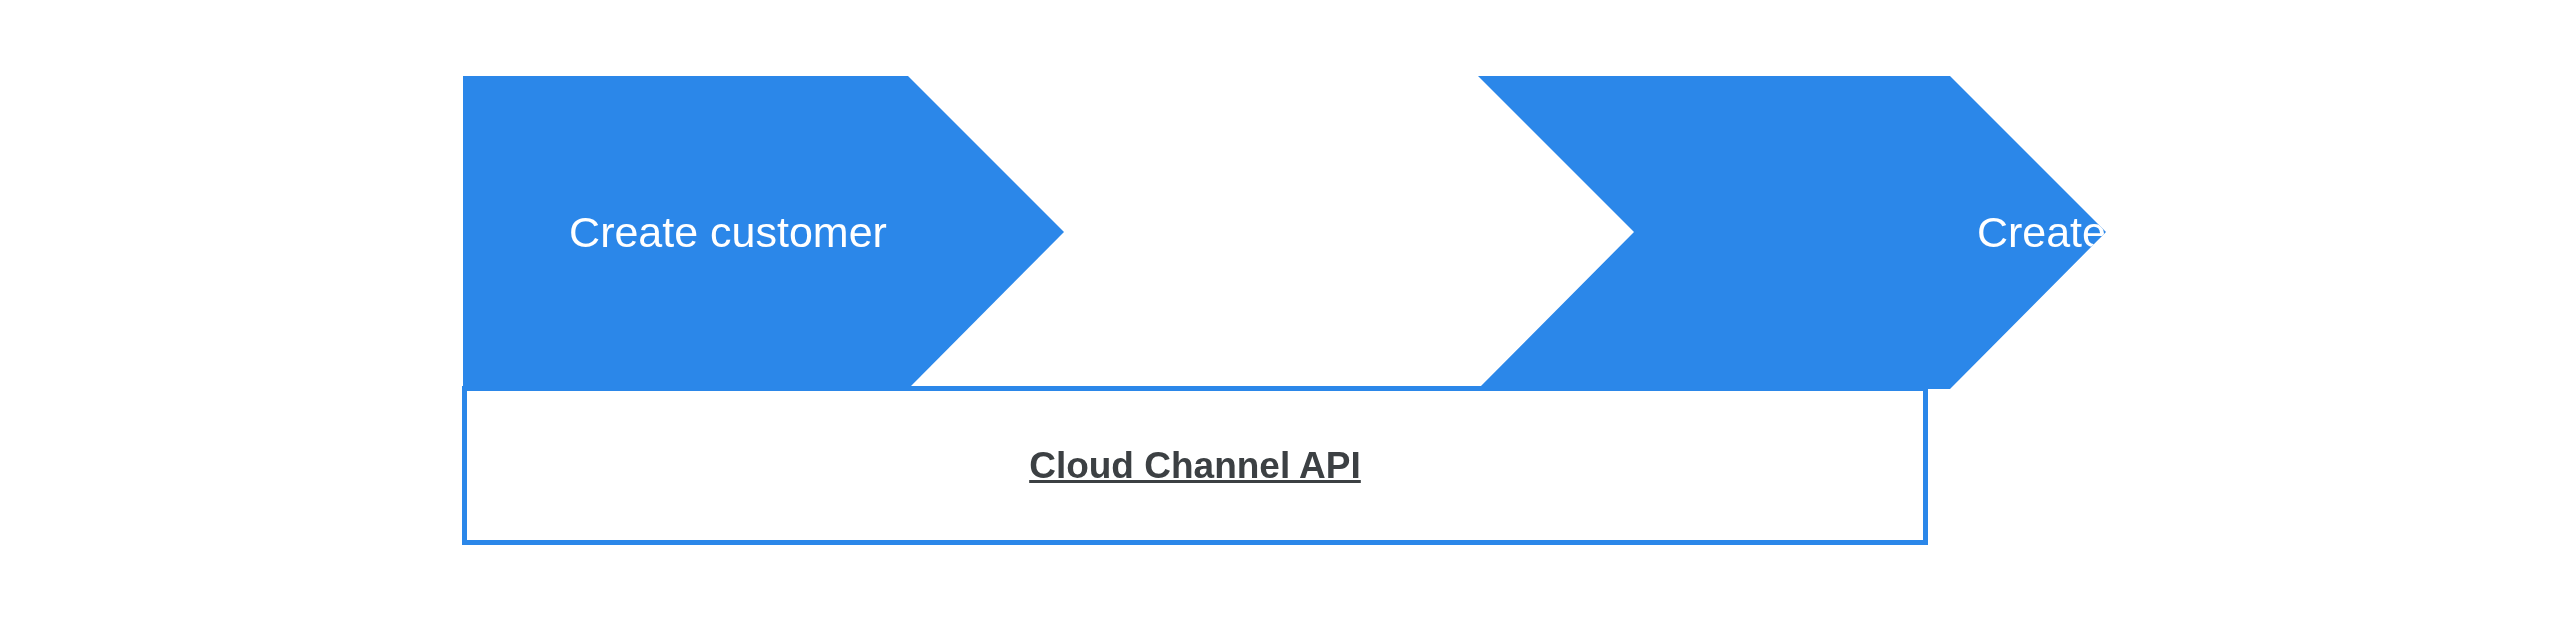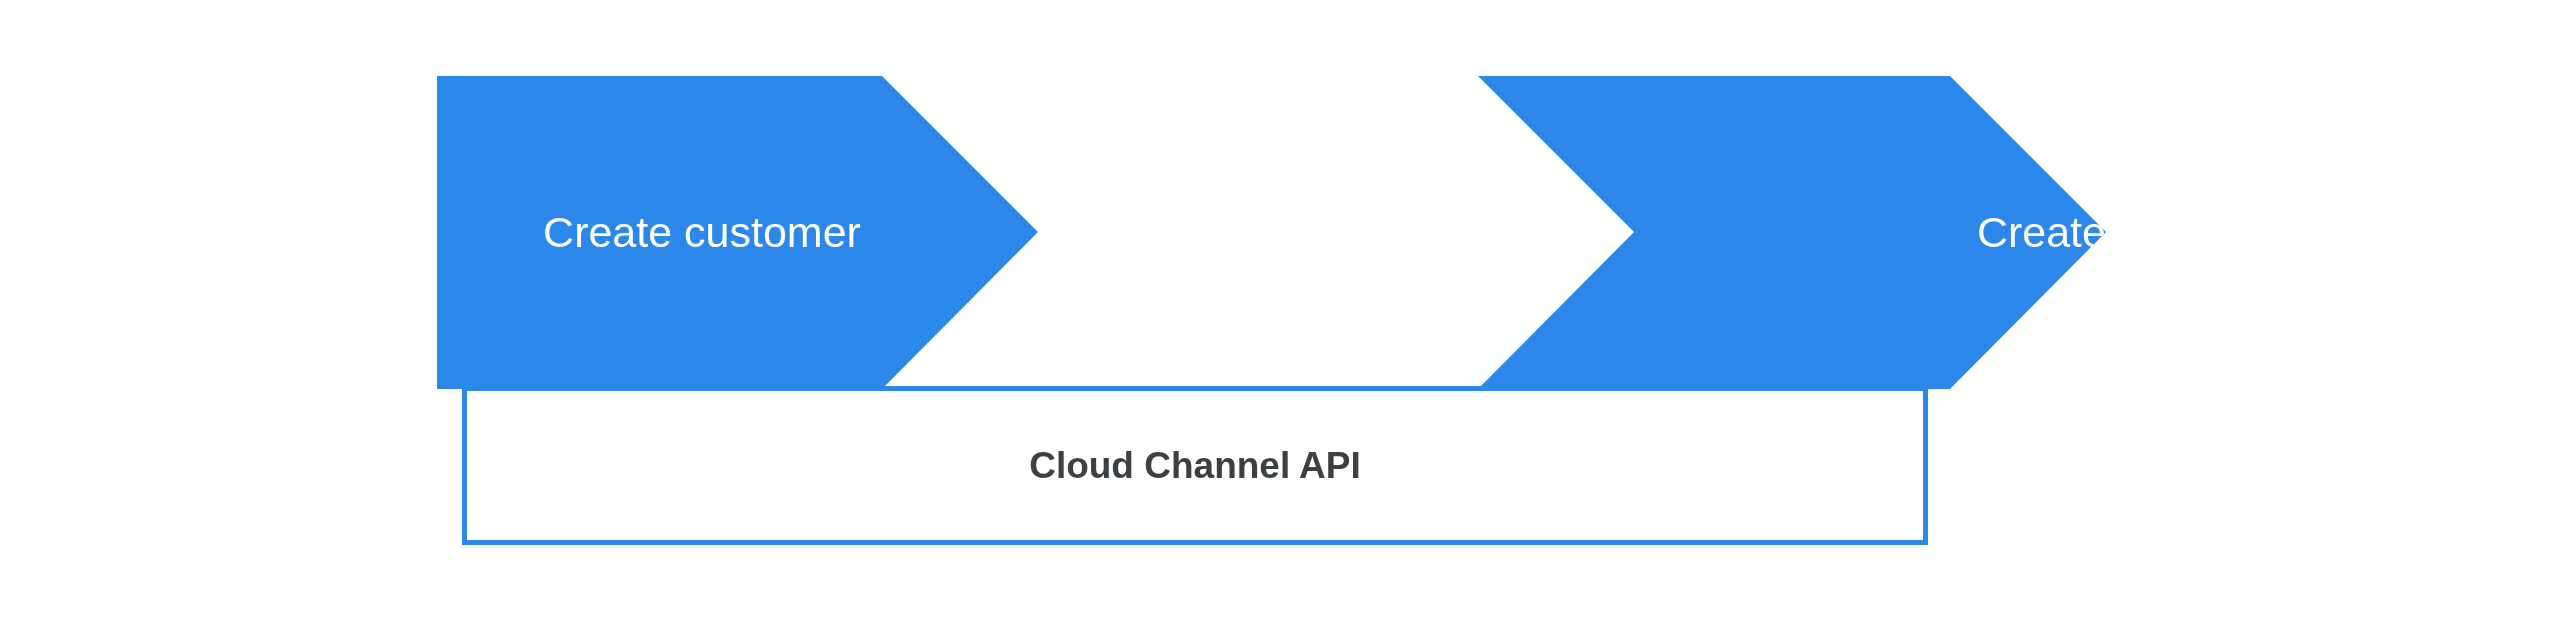--- a/index.html
+++ b/index.html
@@ -32,21 +32,21 @@
     align-items: center;
     justify-content: center;
     color: var(--step-text);
     font-size: 43px;
     line-height: 53px;
     font-weight: 400;
     text-align: center;
   }
   
   .step-1 {
-    left: 437px;
+    left: 463px;
     width: 601px;
     clip-path: polygon(0px 0px, 445px 0px, 601px 156px, 445px 313px, 0px 313px);
     padding-right: 71px;
   }
   
   .step-2 {
     left: 923px;
     width: 672px;
     clip-path: polygon(0px 0px, 516px 0px, 672px 156px, 516px 313px, 0px 313px, 156px 156px);
   }
@@ -68,20 +68,21 @@
     border: 5.2px solid var(--accent);
     display: flex;
     align-items: center;
     justify-content: center;
   }
   .api-box-label {
     color: var(--label-gray);
     font-size: 37px;
     font-weight: 700;
     white-space: nowrap;
+    text-decoration: underline;
   }
 </style>
 </head>
 <body>
 
 <div class="canvas">
 
   <div class="step step-1">
     <span class="step-line">Create customer</span>
   </div>

